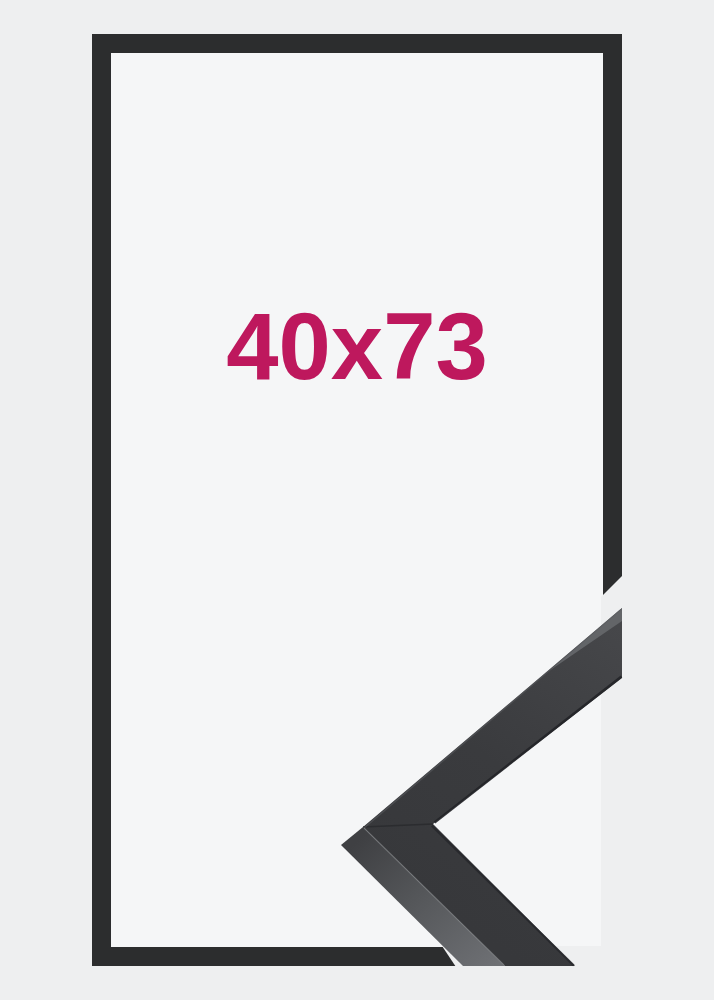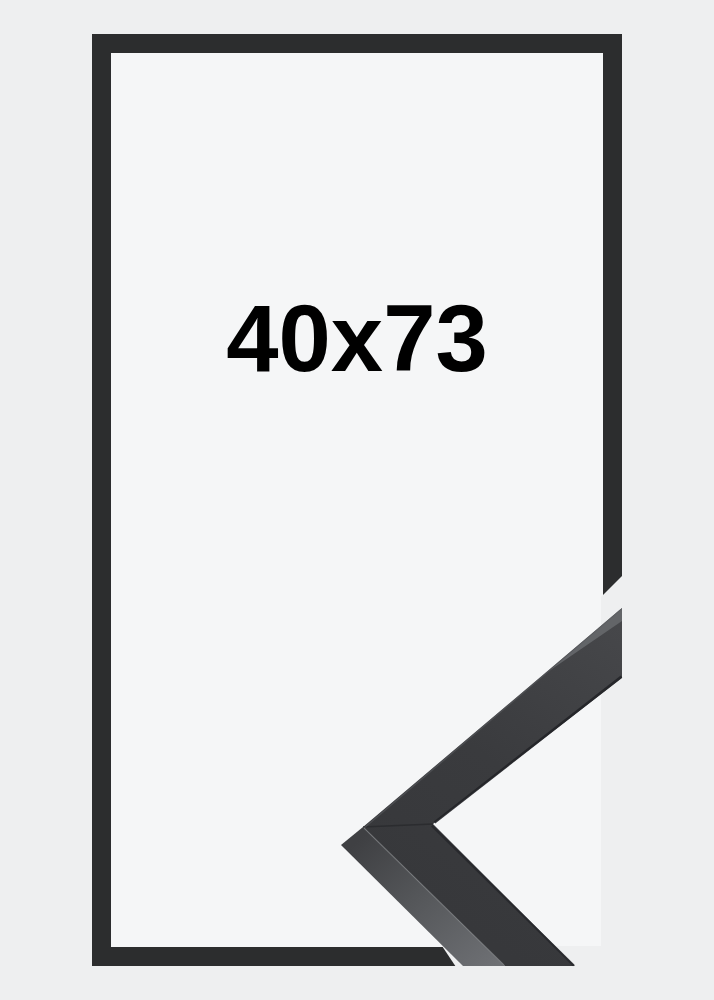--- a/index.html
+++ b/index.html
@@ -8,28 +8,28 @@
     width: 714px;
     height: 1000px;
     background: #eeeff0;
     overflow: hidden;
     font-family: "Liberation Sans", sans-serif;
   }
   .stage svg { position: absolute; left: 0; top: 0; display: block; }
   .size-label {
     position: absolute;
     left: 92px;
-    top: 292px;
+    top: 300px;
     width: 530px;
     text-align: center;
     font-weight: bold;
     font-size: 94px;
     line-height: 1;
     letter-spacing: 0px;
-    color: #000000;
+    color: #be185d;
     user-select: none;
   }
 </style>
 </head>
 <body>
 
 <div class="stage">
 
   <svg width="714" height="1000" viewBox="0 0 714 1000">
     <defs>

